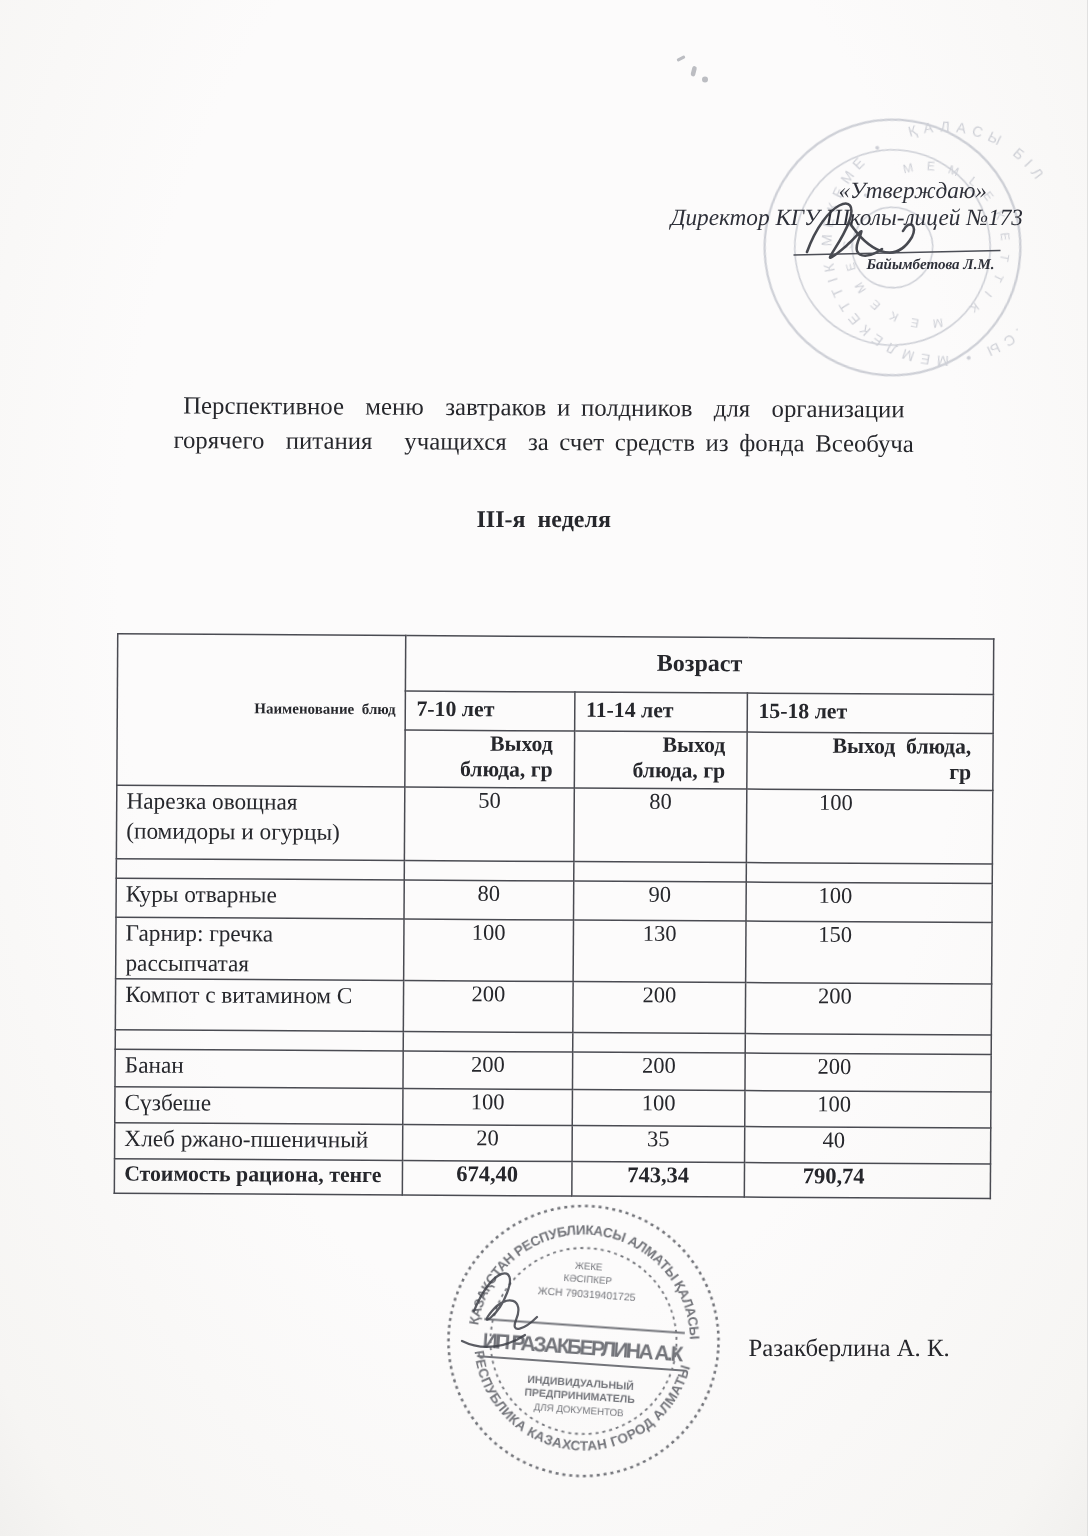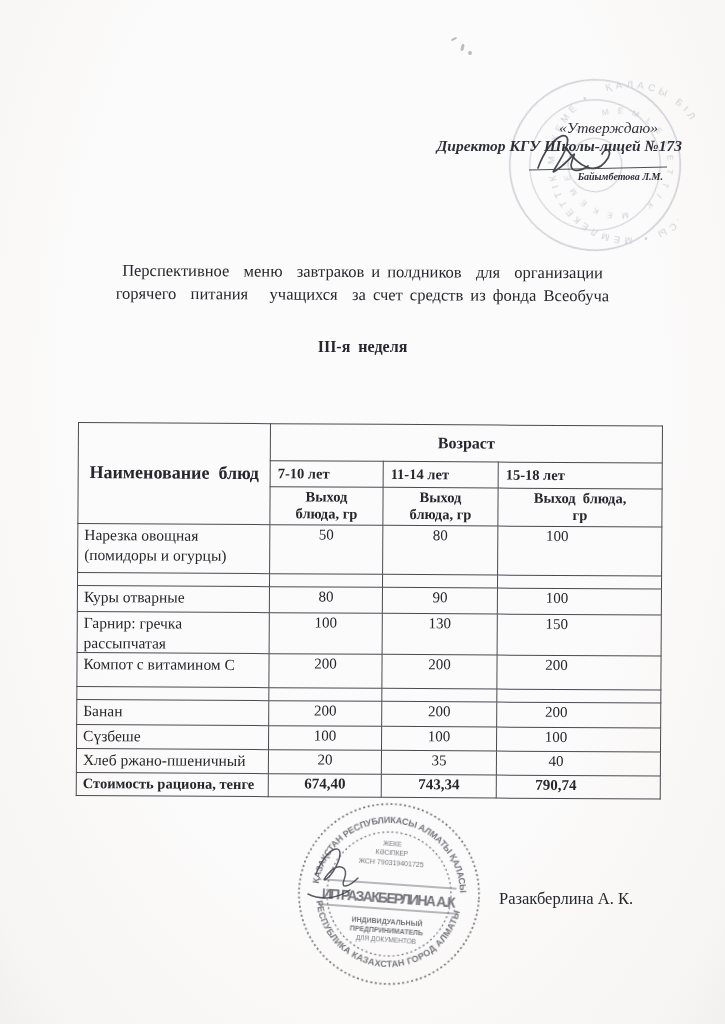--- a/index.html
+++ b/index.html
@@ -4,38 +4,38 @@
 <style>
   html,body{margin:0;padding:0;background:#d9d9d9;}
   .sheet{
     position:relative;width:725px;height:1024px;margin:0 auto;overflow:hidden;
     background:radial-gradient(ellipse at 50% 38%, #fcfbfb 55%, #f6f5f3 92%, #f1f0ee 100%);
     font-family:"Liberation Serif", serif;color:#26272c;
   }
   .pre{white-space:pre-wrap;}
   
   .app-quote{position:absolute;top:119px;right:67px;font-style:italic;font-size:15.5px;color:#2e3039;margin-left:13px;}
-  .app-director{position:absolute;top:137px;right:43px;font-style:italic;font-size:15.5px;color:#2e3039;font-weight:bold;}
+  .app-director{position:absolute;top:137px;right:43px;font-style:italic;font-size:15.5px;color:#2e3039;}
   .app-name{position:absolute;top:171px;right:62px;font-style:italic;font-size:10px;color:#2e3039;font-weight:bold;}
   .sig-line{position:absolute;top:168px;left:529px;width:138px;height:1.4px;background:#4c4e56;transform:rotate(-1.2deg);}
   .sig-top{position:absolute;left:508px;top:126px;width:140px;height:60px;}
   
   .doc-title{position:absolute;left:0;top:261px;width:725px;text-align:center;
     font-size:16.5px;line-height:1.38;word-spacing:3px;transform:rotate(.3deg);color:#26272c;}
   .week{position:absolute;left:0;top:338px;width:725px;text-align:center;font-weight:bold;font-size:16px;}
   .day{position:absolute;left:0;top:374px;width:725px;text-align:center;font-weight:bold;font-size:16px;}
   
   .menu-wrap{position:absolute;left:78px;top:422px;transform:rotate(.35deg);transform-origin:0 0;}
   table.menu{border-collapse:collapse;table-layout:fixed;width:584px;}
   .menu th,.menu td{border:1.3px solid #4a4b52;}
   .menu{border:1.6px solid #3f4047;}
-  .name-h{vertical-align:middle;font-size:18px;padding:2px 6px;text-align:center;white-space:pre-wrap;}
+  .name-h{vertical-align:middle;font-size:10px;padding:2px 6px;text-align:right;white-space:pre-wrap;}
   .age-h{text-align:center;font-size:16px;height:34px;vertical-align:middle;}
   .grp{height:23px;font-size:14.5px;padding:1px 7px;vertical-align:middle;text-align:left;}
-  .unit{height:28px;font-size:14.5px;padding:1px 14px;vertical-align:top;text-align:center;white-space:pre-wrap;line-height:1.2;}
+  .unit{height:28px;font-size:14.5px;padding:1px 14px;vertical-align:top;text-align:right;white-space:pre-wrap;line-height:1.2;}
   .dname{font-size:15.5px;padding:1px 5px 0 6px;vertical-align:top;line-height:1.28;text-align:left;}
   .val{font-size:15px;text-align:center;vertical-align:top;padding-top:1px;}
   .c4{padding-right:46px;}
   tr.sp td{height:10px;}
   tr.rh46 td{height:46px;} tr.rh23 td{height:23px;} tr.rh21 td{height:21px;}
   tr.rh31 td{height:31px;} tr.rh22 td{height:22px;} tr.rh20 td{height:20px;}
   tr.total td{font-weight:bold;}
   tr.total .dname{font-size:14.5px;}
   
   .f-left{position:absolute;left:76px;top:876px;font-size:16.5px;color:#26272c;}

